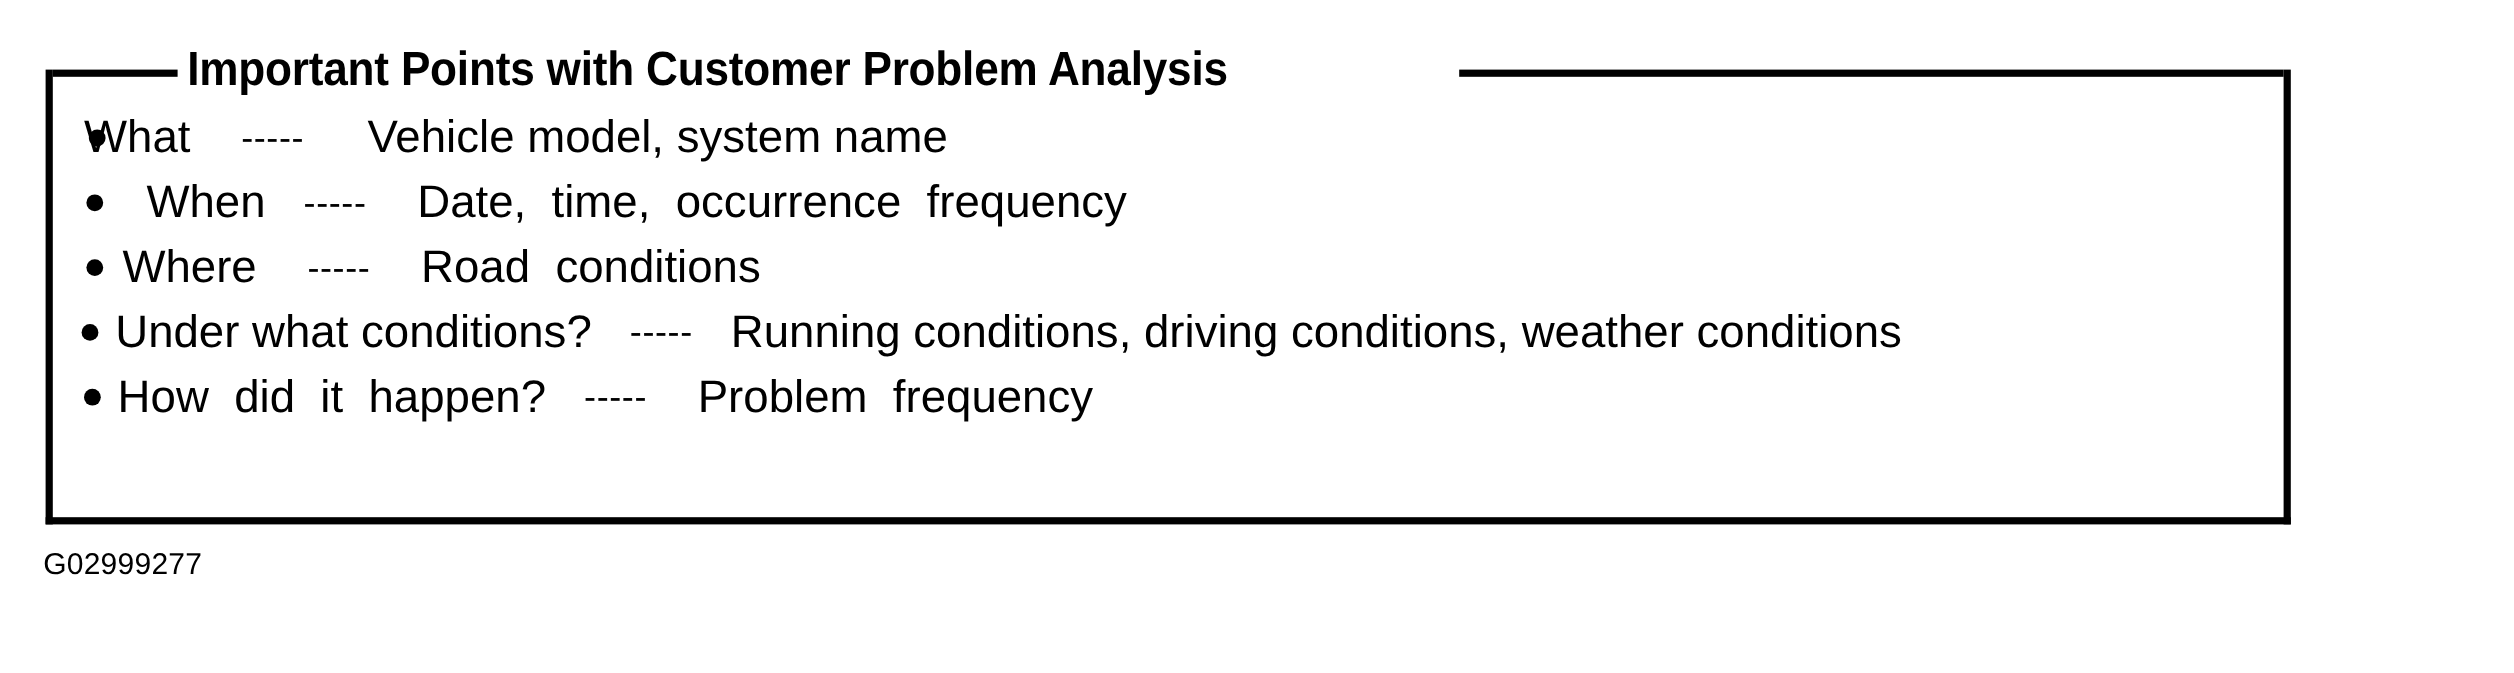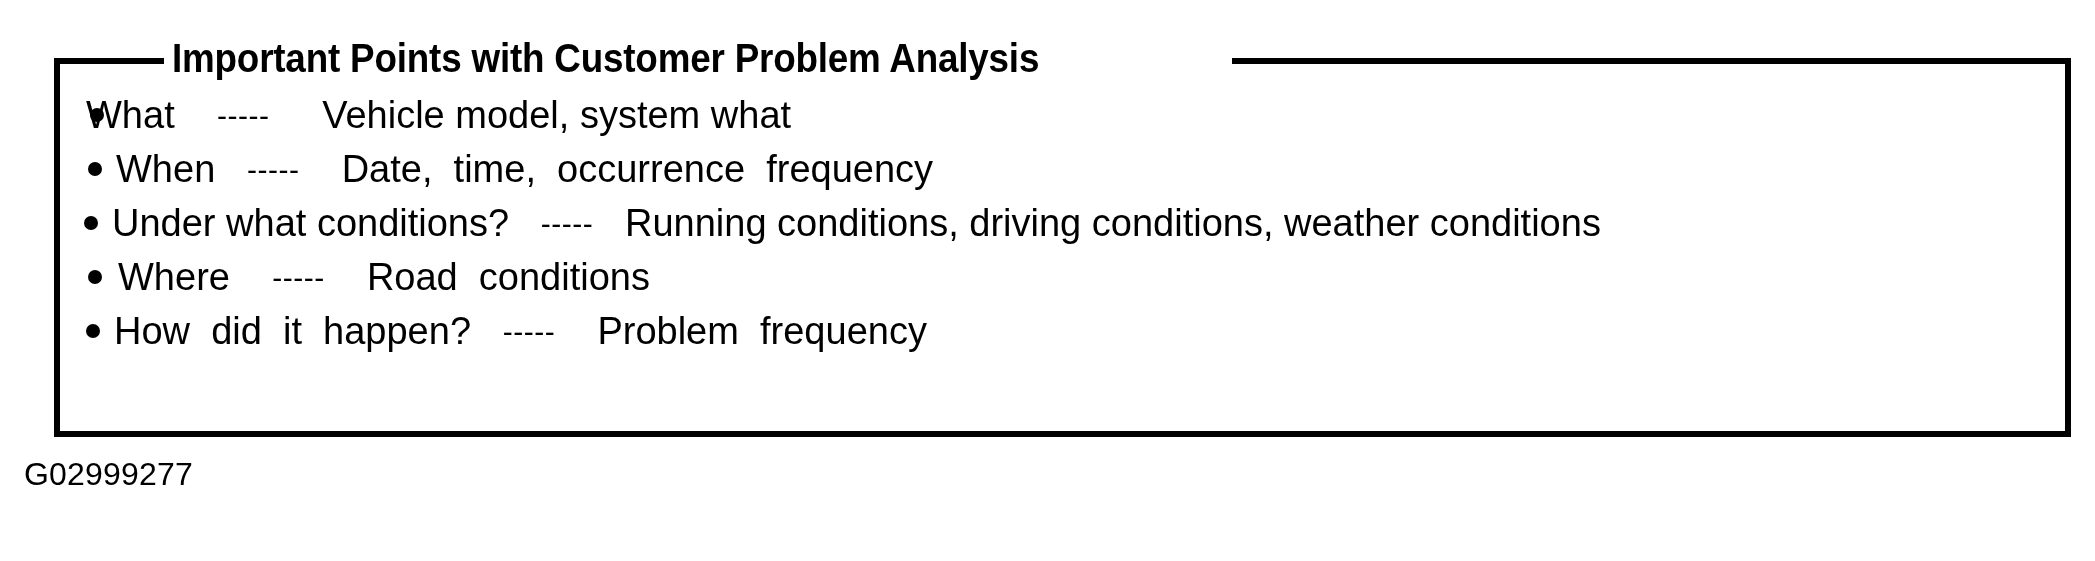--- a/index.html
+++ b/index.html
@@ -23,27 +23,26 @@
     width: 2095px;
     height: 561px;
     overflow: hidden;
   }
 
   
   .panel {
     position: absolute;
     left: 38px;
     top: 58px;
-    width: 2017px;
+    width: 1871px;
     height: 379px;
     box-sizing: border-box;
     border-left: 6px solid #000;
     border-right: 6px solid #000;
     border-bottom: 6px solid #000;
-    margin-left: 16px;
   }
 
   
   .top-rule {
     position: absolute;
     top: 0;
     height: 6px;
     background: #000;
   }
   .top-rule.left  { left: 0;   width: 104px; }
@@ -106,34 +105,34 @@
     white-space: pre;
     vertical-align: baseline;
     position: relative;
     top: -2px;
   }
 
   
   .r0 .bullet-dot { left: 30px; }
   .r0 .indent     { padding-left: 26px; }
   .r1 .bullet-dot { left: 28px; }
-  .r1 .indent     { padding-left: 56px; }
+  .r1 .indent     { padding-left: 78px; }
   .r2 .bullet-dot { left: 28px; }
   .r2 .indent     { padding-left: 58px; }
   .r3 .bullet-dot { left: 24px; }
   .r3 .indent     { padding-left: 52px; }
   .r4 .bullet-dot { left: 26px; }
   .r4 .indent     { padding-left: 54px; text-align: center; }
 
   
   .figure-id {
     position: absolute;
-    left: 24px;
+    left: 36px;
     top: 456px;
-    font-size: 32px;
+    font-size: 25px;
     font-weight: normal;
     letter-spacing: 0.2px;
     white-space: nowrap;
   }
 </style>
 </head>
 <body>
 
 <div class="figure">
 
@@ -145,48 +144,48 @@
     <div class="panel-title">Important Points with Customer Problem Analysis</div>
 
     <ul class="bullet-list">
 
       <li class="bullet-row r0">
         <span class="bullet-dot"></span>
         <span class="row-text indent">What</span>
         <span class="row-text">  </span>
         <span class="dashes">-----</span>
         <span class="row-text">   </span>
-        <span class="row-text">Vehicle model, system what</span>
+        <span class="row-text">Vehicle model, system name</span>
       </li>
 
       <li class="bullet-row r1">
         <span class="bullet-dot"></span>
         <span class="row-text indent">When</span>
         <span class="row-text"> </span>
         <span class="dashes">-----</span>
         <span class="row-text">  </span>
         <span class="row-text">Date,  time,  occurrence  frequency</span>
       </li>
 
+      <li class="bullet-row r2">
+        <span class="bullet-dot"></span>
+        <span class="row-text indent">Where</span>
+        <span class="row-text">  </span>
+        <span class="dashes">-----</span>
+        <span class="row-text">  </span>
+        <span class="row-text">Road  conditions</span>
+      </li>
+
       <li class="bullet-row r3">
         <span class="bullet-dot"></span>
         <span class="row-text indent">Under what conditions?</span>
         <span class="row-text"> </span>
         <span class="dashes">-----</span>
         <span class="row-text"> </span>
         <span class="row-text">Running conditions, driving conditions, weather conditions</span>
-      </li>
-
-      <li class="bullet-row r2">
-        <span class="bullet-dot"></span>
-        <span class="row-text indent">Where</span>
-        <span class="row-text">  </span>
-        <span class="dashes">-----</span>
-        <span class="row-text">  </span>
-        <span class="row-text">Road  conditions</span>
       </li>
 
       <li class="bullet-row r4">
         <span class="bullet-dot"></span>
         <span class="row-text indent">How  did  it  happen?</span>
         <span class="row-text"> </span>
         <span class="dashes">-----</span>
         <span class="row-text">  </span>
         <span class="row-text">Problem  frequency</span>
       </li>

